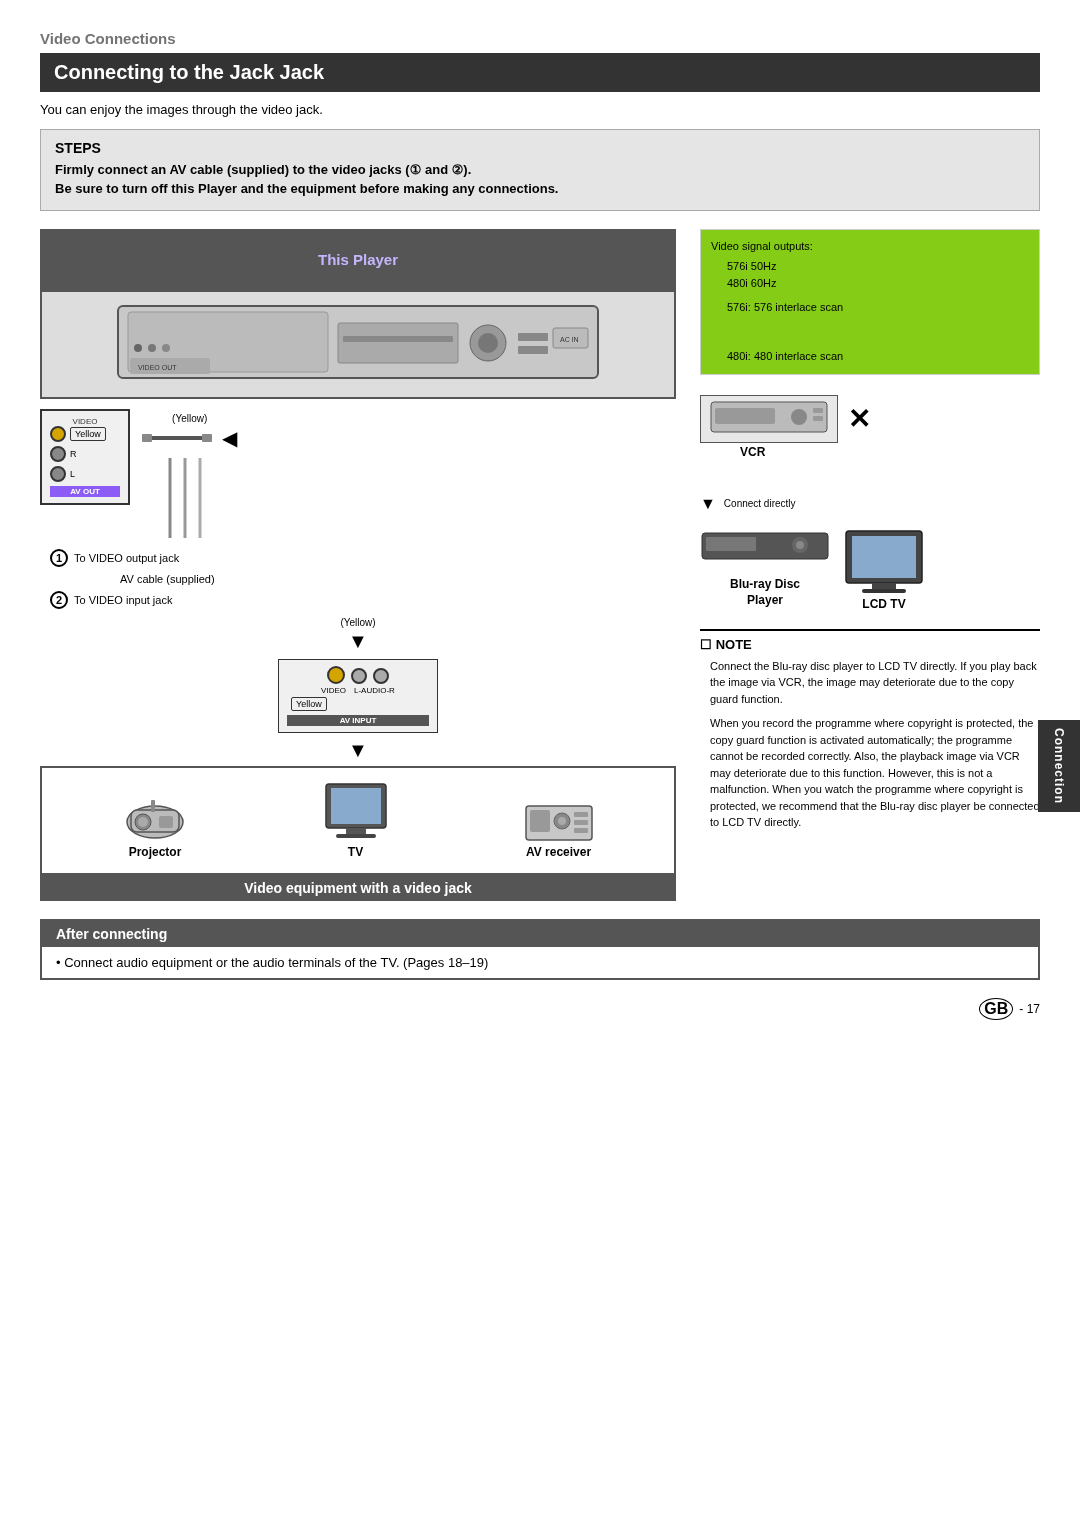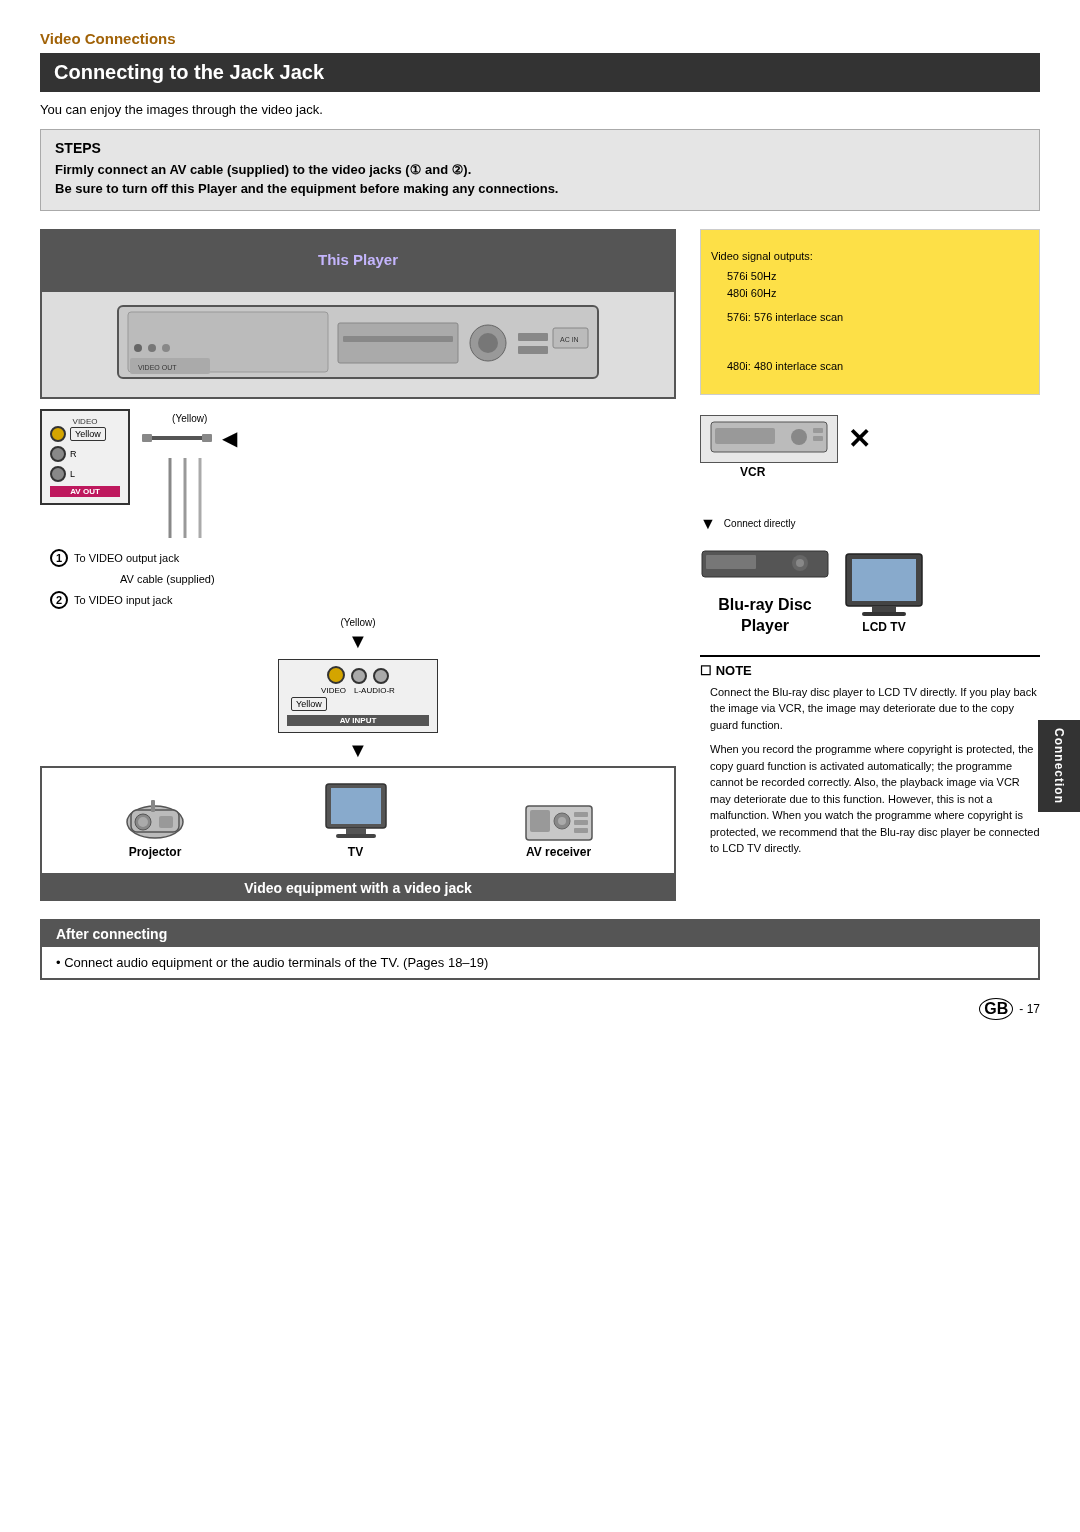--- a/index.html
+++ b/index.html
@@ -9,21 +9,21 @@
       background: #fff;
       color: #000;
       width: 1080px;
       min-height: 1532px;
       padding: 30px 40px;
     }
 
     .page-title {
       font-size: 15px;
       font-weight: bold;
-      color: #a16207;
+      color: #737373;
       margin-bottom: 6px;
     }
 
     .section-header {
       background: #333;
       color: #fff;
       font-size: 20px;
       font-weight: bold;
       padding: 8px 14px;
       margin-bottom: 10px;
@@ -79,22 +79,22 @@
       text-align: center;
       font-weight: bold;
       font-size: 14px;
       padding: 5px 0;
     }
 
     .signal-info {
       font-size: 11px;
       line-height: 1.6;
       border: 1px solid #ccc;
-      padding: 18px 10px;
-      background: #fde047;
+      padding: 8px 10px;
+      background: #84cc16;
     }
 
     
     .note-box {
       border-top: 2px solid #000;
       padding-top: 6px;
       margin-top: 8px;
     }
 
     .note-title {
@@ -223,21 +223,21 @@
 
           <div style="display:flex; align-items:center; gap:4px; margin-bottom:4px;">
             <div style="width:16px; height:16px; border-radius:50%; background:#888; border:2px solid #333;"></div>
             <span style="font-size:9px;">R</span>
           </div>
 
           <div style="display:flex; align-items:center; gap:4px;">
             <div style="width:16px; height:16px; border-radius:50%; background:#888; border:2px solid #333;"></div>
             <span style="font-size:9px;">L</span>
           </div>
-          <div style="font-size:8px; font-weight:bold; text-align:center; background:#be185d; color:#fff; padding:1px; margin-top:4px;">AV OUT</div>
+          <div style="font-size:8px; font-weight:bold; text-align:center; background:#8b5cf6; color:#fff; padding:1px; margin-top:4px;">AV OUT</div>
         </div>
 
         <div style="display:flex; flex-direction:column; align-items:center; padding-top:4px;">
           <div style="font-size:10px; margin-bottom:2px;">
             (<span>Yellow</span>)
           </div>
           <div style="display:flex; align-items:center; gap:0;">
 
             <svg width="80" height="20">
               <rect x="0" y="6" width="10" height="8" rx="1" fill="#888"></rect>
@@ -380,21 +380,21 @@
 
         <div style="display:flex; align-items:center; gap:14px;">
 
           <div>
             <svg width="130" height="32">
               <rect x="2" y="2" width="126" height="26" rx="3" fill="#555" stroke="#333"></rect>
               <rect x="6" y="6" width="50" height="14" rx="1" fill="#777"></rect>
               <circle cx="100" cy="14" r="8" fill="#666"></circle>
               <circle cx="100" cy="14" r="4" fill="#888"></circle>
             </svg>
-            <div style="font-weight:bold; font-size:16px; line-height:1.3; text-align:center; white-space:pre-line;margin-top:11px;"><span>Blu-ray Disc
+            <div style="font-weight:bold; font-size:12px; line-height:1.3; text-align:center; white-space:pre-line;margin-top:11px;"><span>Blu-ray Disc
 Player</span></div>
           </div>
 
           <div style="text-align:center;">
             <svg width="80" height="65">
               <rect x="2" y="2" width="76" height="52" rx="3" fill="#444" stroke="#222" stroke-width="1.5"></rect>
               <rect x="8" y="7" width="64" height="42" fill="#88aacc"></rect>
               <rect x="28" y="54" width="24" height="6" fill="#444"></rect>
               <rect x="18" y="60" width="44" height="4" rx="2" fill="#333"></rect>
             </svg>

